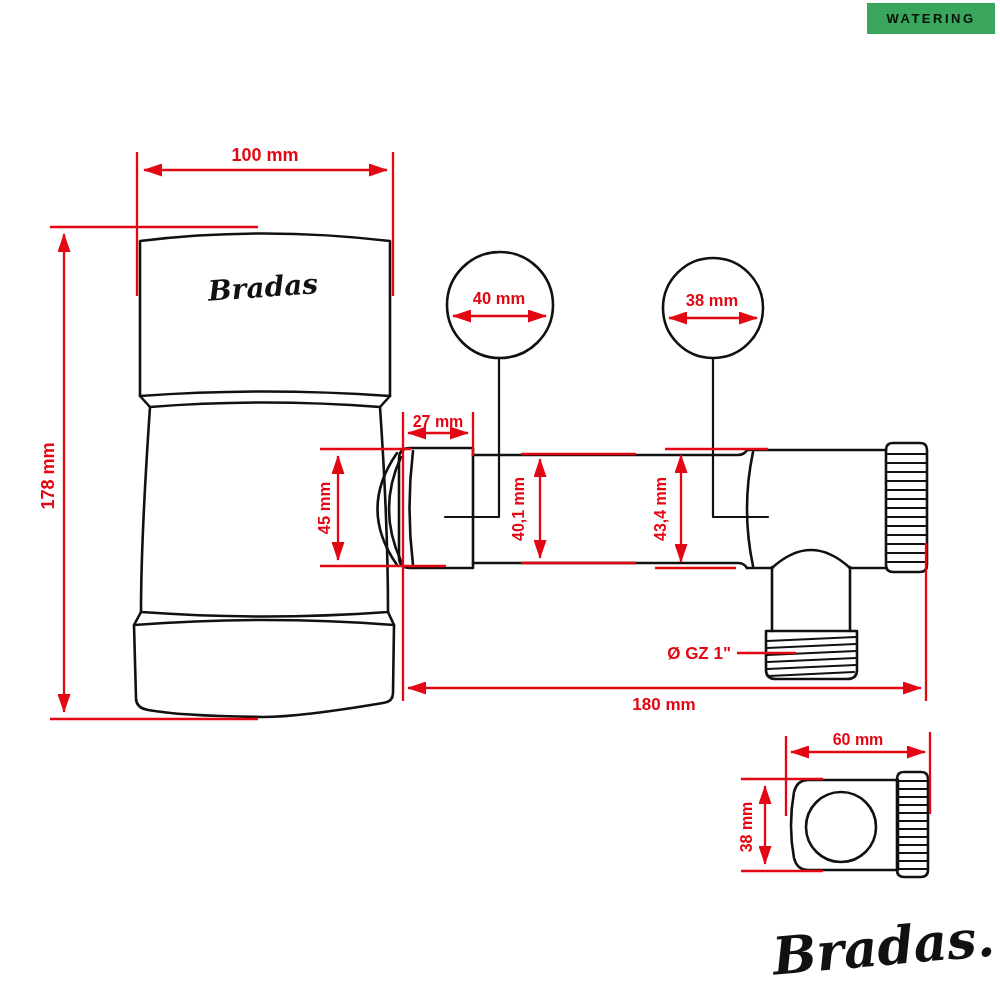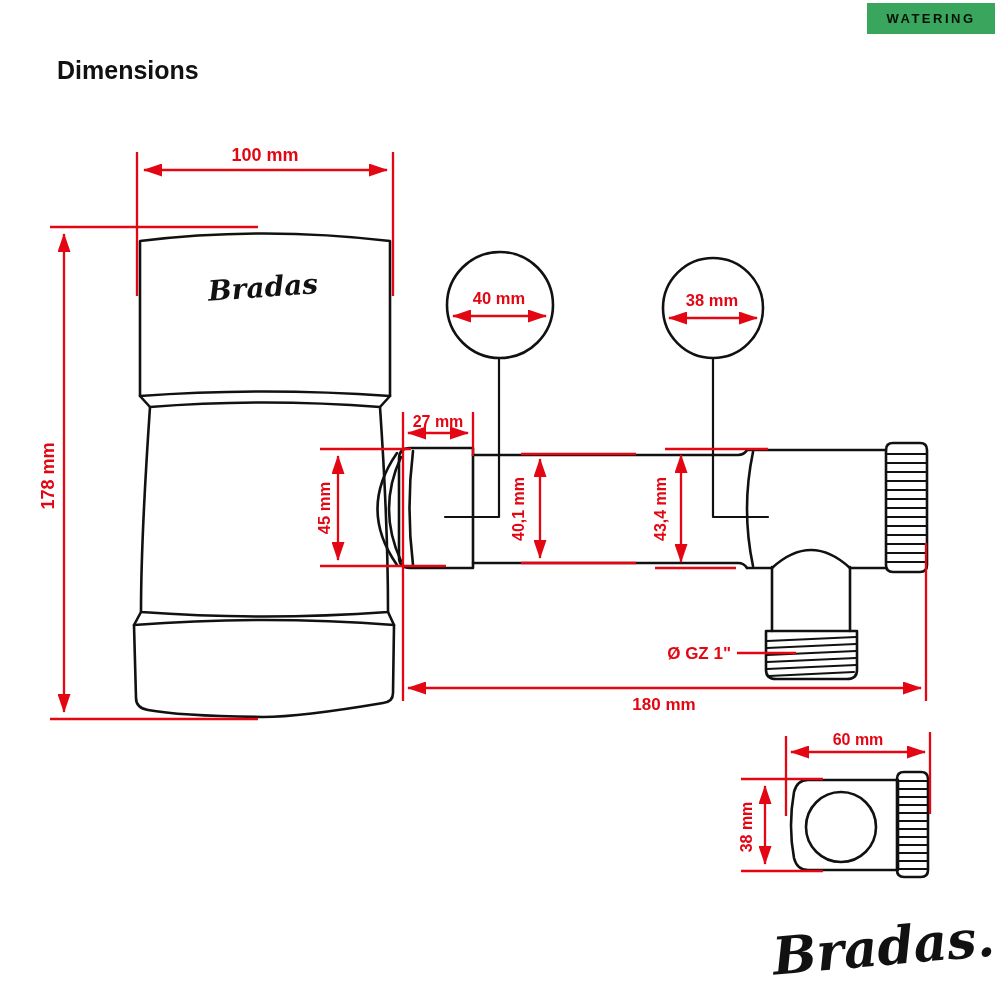--- a/index.html
+++ b/index.html
@@ -13,21 +13,20 @@
   svg text{font-family:"Liberation Sans",sans-serif;}
   .dimtxt{fill:#e30613;font-weight:bold;}
   .script{font-family:"DejaVu Serif","Liberation Serif",serif;font-style:italic;font-weight:bold;fill:#111111;}
 </style>
 </head>
 <body>
 
 <div id="stage">
 
   <div class="badge" style="background:#3aa55c;">WATERING</div>
-  <div class="page-title">Dimensions</div>
 
   <svg id="drawing" width="1000" height="999" viewBox="0 0 1000 999">
     <defs>
       <marker id="ar" markerUnits="userSpaceOnUse" markerWidth="19" markerHeight="13" refX="18" refY="6.5" orient="auto-start-reverse">
         <path d="M0,0 L19,6.5 L0,13 Z" fill="#e30613"></path>
       </marker>
     </defs>
 
     <g stroke="#111111" stroke-width="2.6" fill="none" stroke-linejoin="round" stroke-linecap="round">
 

